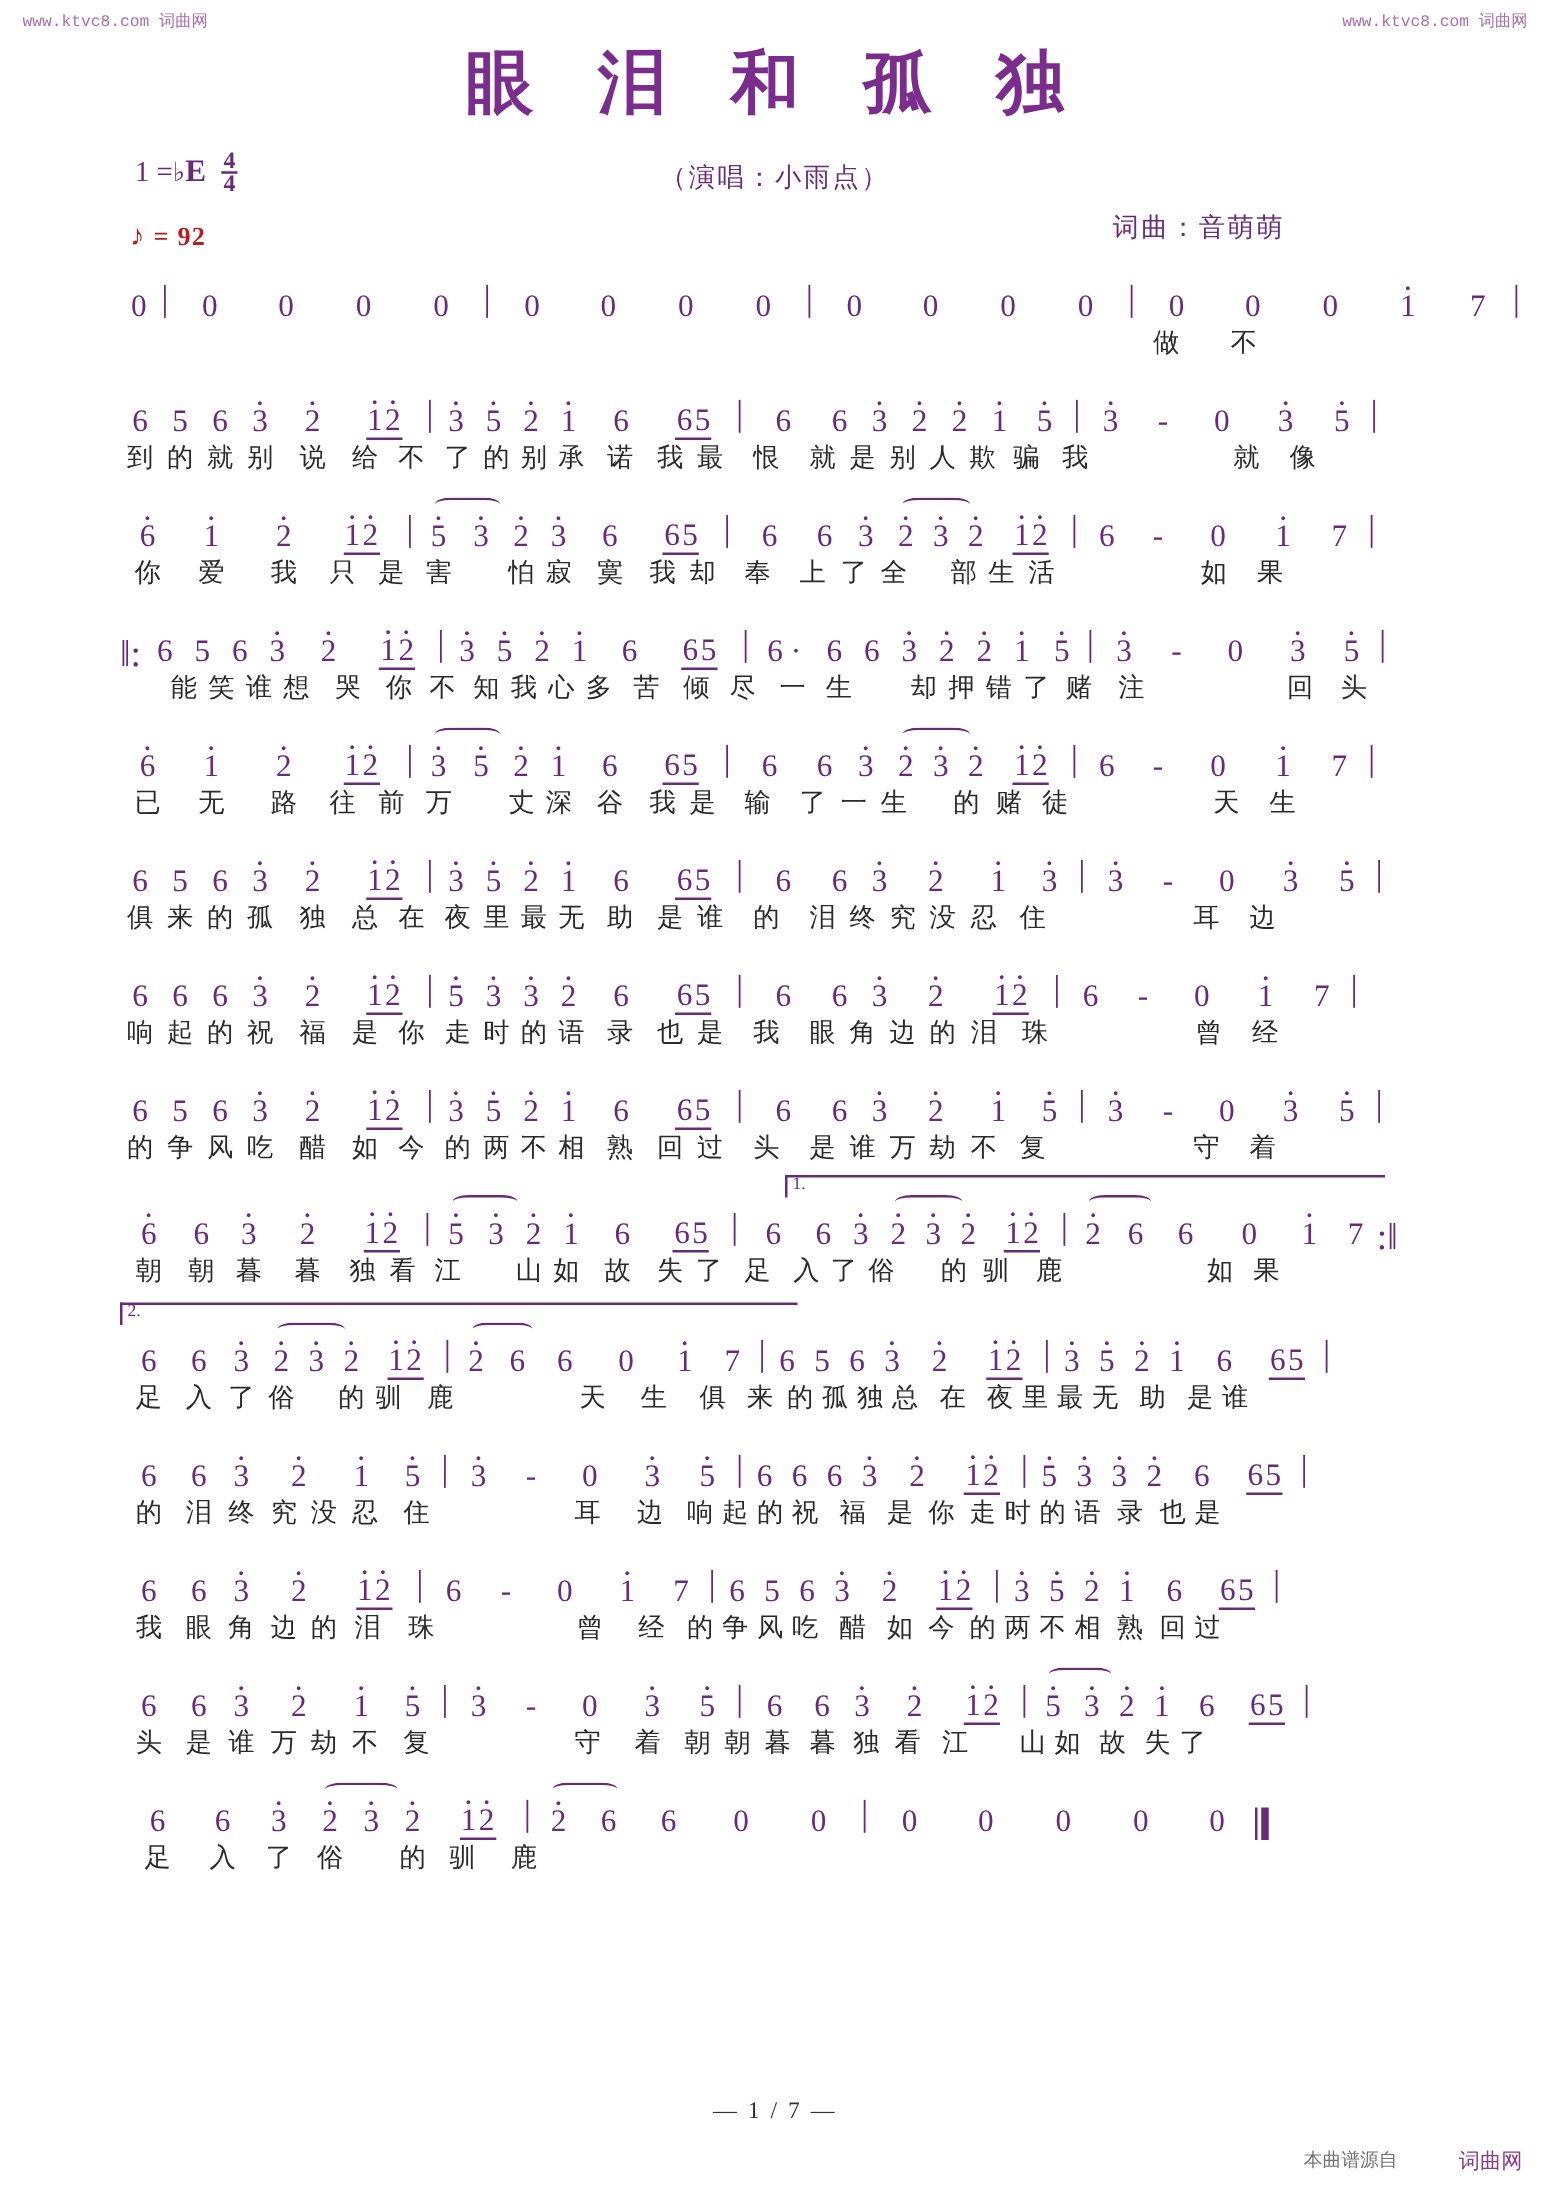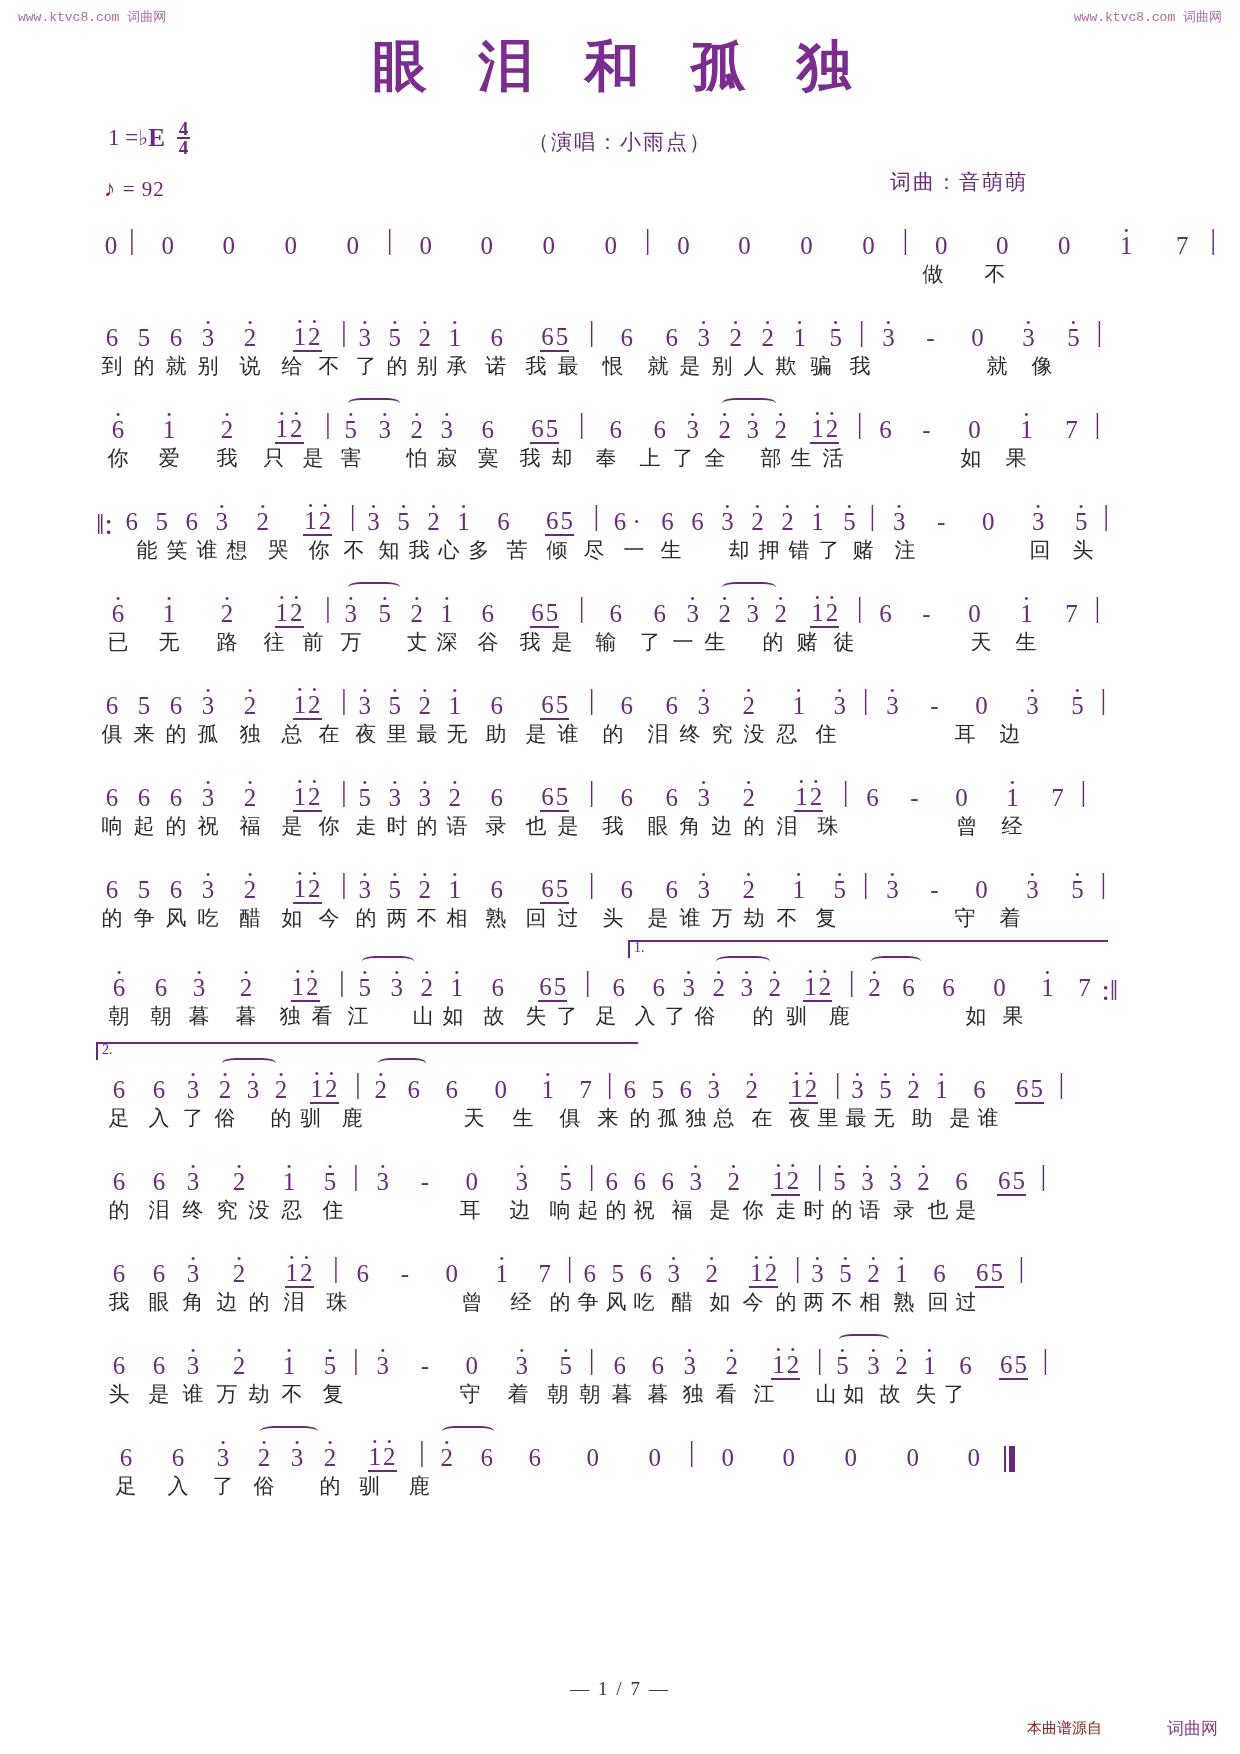--- a/index.html
+++ b/index.html
@@ -14,21 +14,21 @@
     position:absolute;
     font-family:"Liberation Mono", monospace;
     font-size:13px;
     color:#a86ea8;
     letter-spacing:0px;
     white-space:nowrap;
   }
   .wm-left{left:18px;top:8px;}
   .wm-right{right:18px;top:8px;}
   .wm-bottom{right:22px;bottom:14px;font-family:"Liberation Serif",serif;font-size:17px;color:#8a3d8a;}
-  .wm-bottom2{right:138px;bottom:16px;font-family:"Liberation Serif",serif;font-size:15px;color:#7f1d1d;margin-left:16px;}
+  .wm-bottom2{right:122px;bottom:16px;font-family:"Liberation Serif",serif;font-size:15px;color:#737373;margin-left:16px;}
 
   .title{
     position:absolute;top:30px;left:0;width:100%;
     text-align:center;
     font-size:55px;
     font-weight:bold;
     color:#7b2d8e;
     letter-spacing:16px;
     font-family:"DejaVu Serif", serif;
   }
@@ -54,22 +54,23 @@
     margin-left:12px;
     text-align:center;
     line-height:0.92;
     font-size:19px;
     font-weight:bold;
   }
   .meter .num{display:block;border-bottom:2px solid #6a2a7a;padding:0 2px;}
   .meter .den{display:block;padding:0 2px;}
   .tempo{
     position:absolute;top:176px;left:104px;
-    font-size:21px;color:#701a75;
+    font-size:21px;color:#b91c1c;
     letter-spacing:1px;
+    font-weight:bold;
   }
   .tempo .note{font-size:23px;}
 
   .score{
     position:absolute;
     top:218px;left:96px;width:1050px;
   }
   .line{
     position:relative;
     height:auto;

